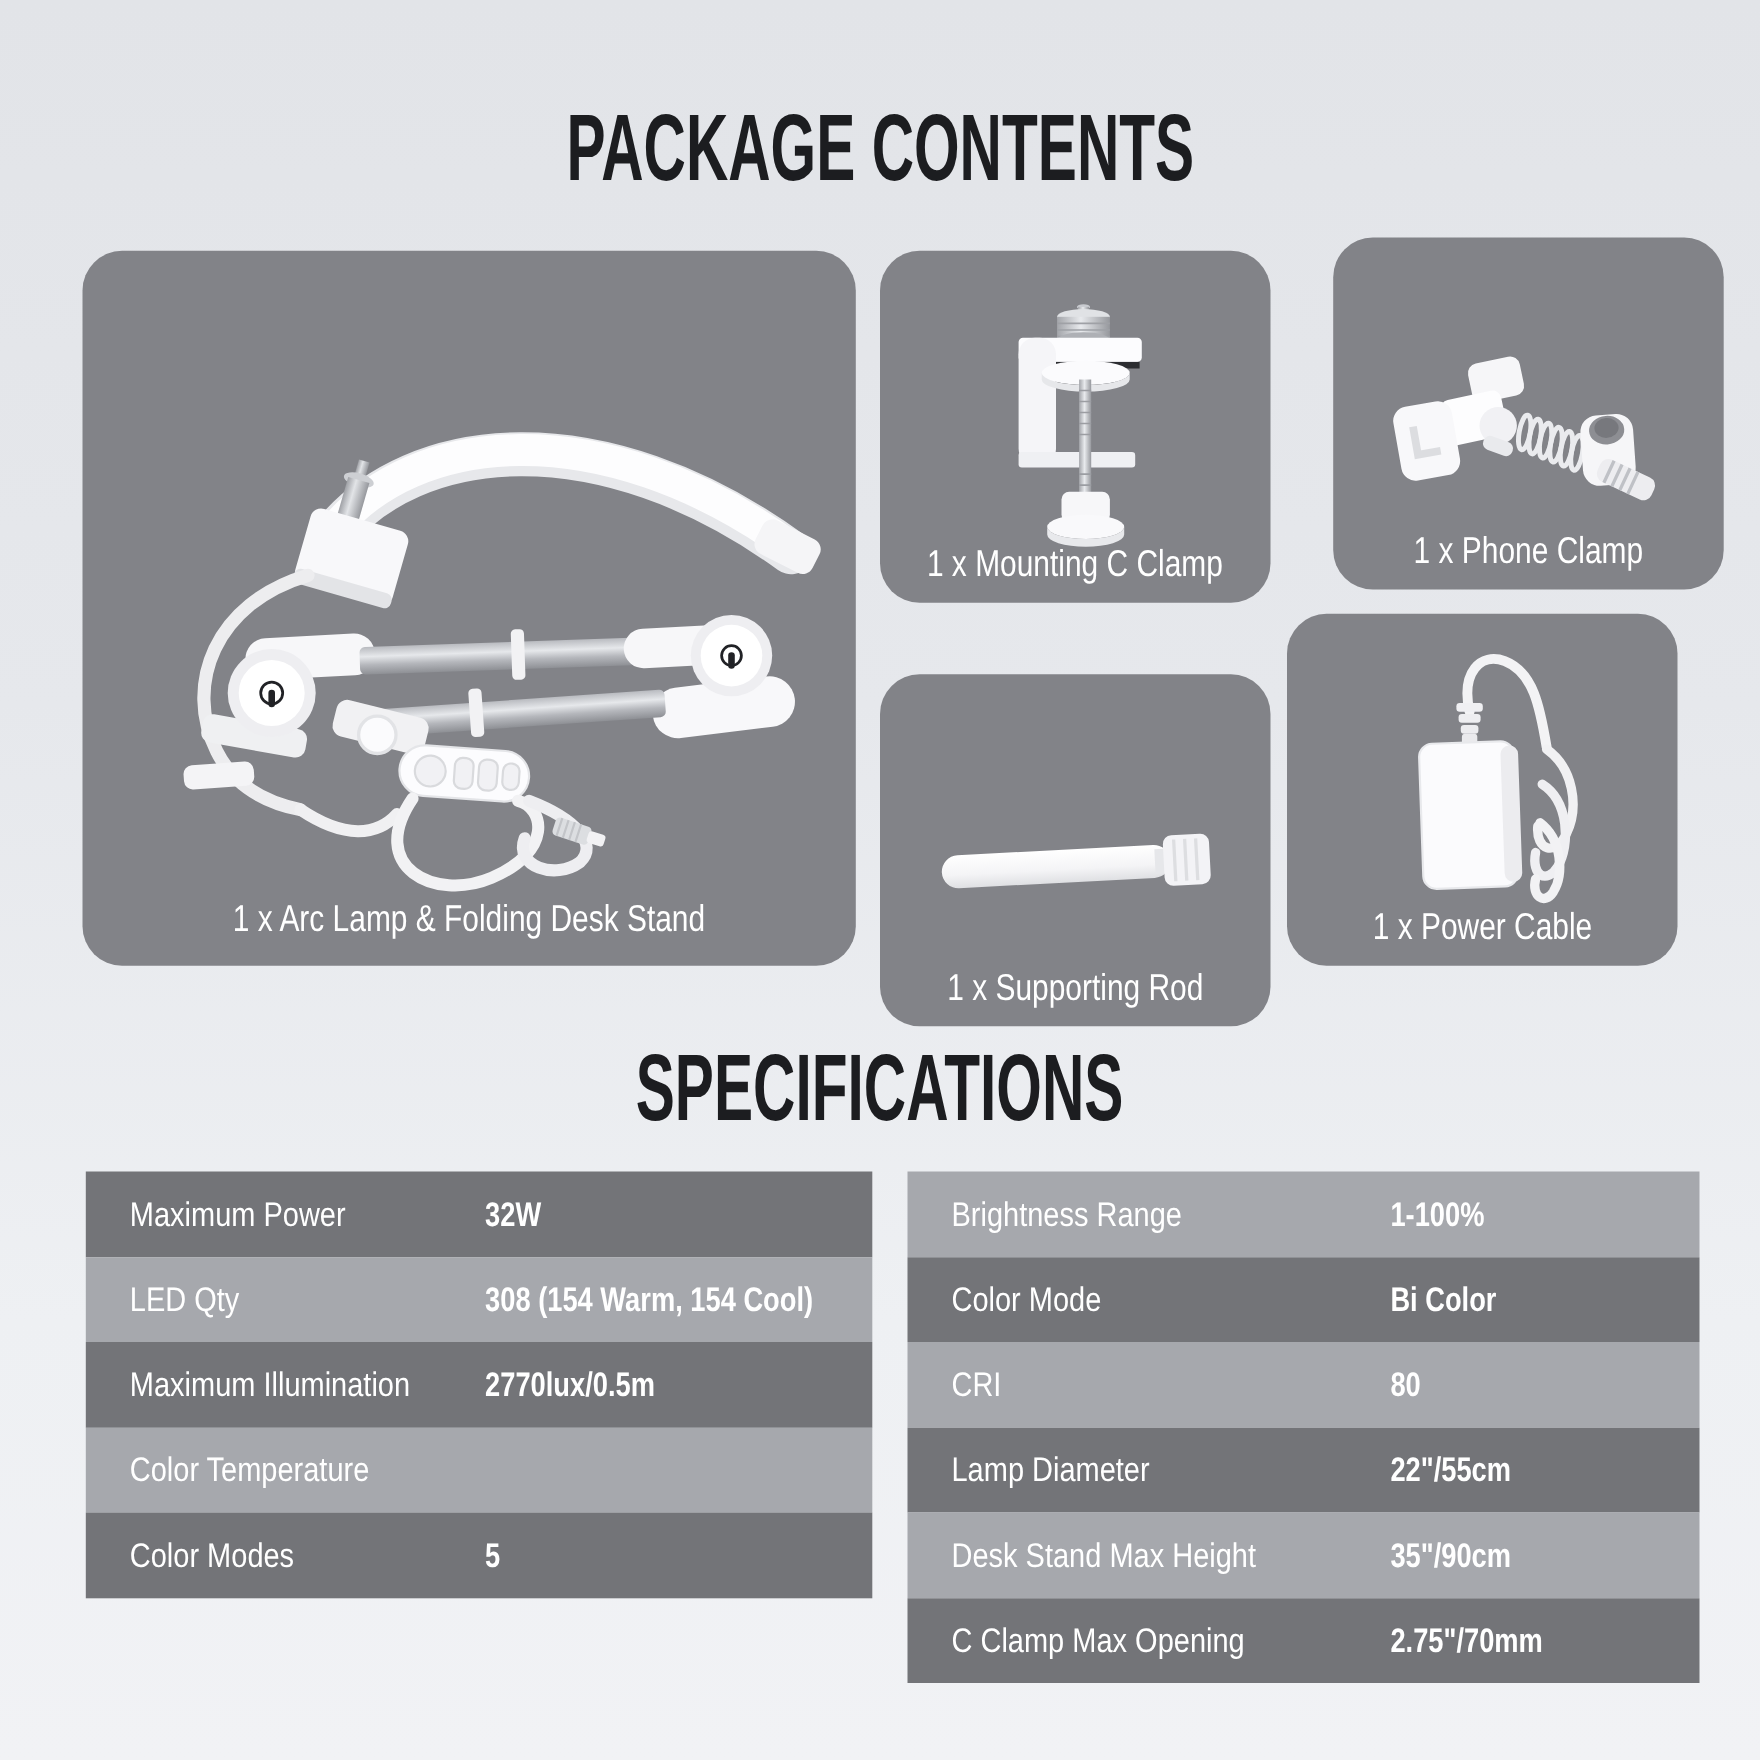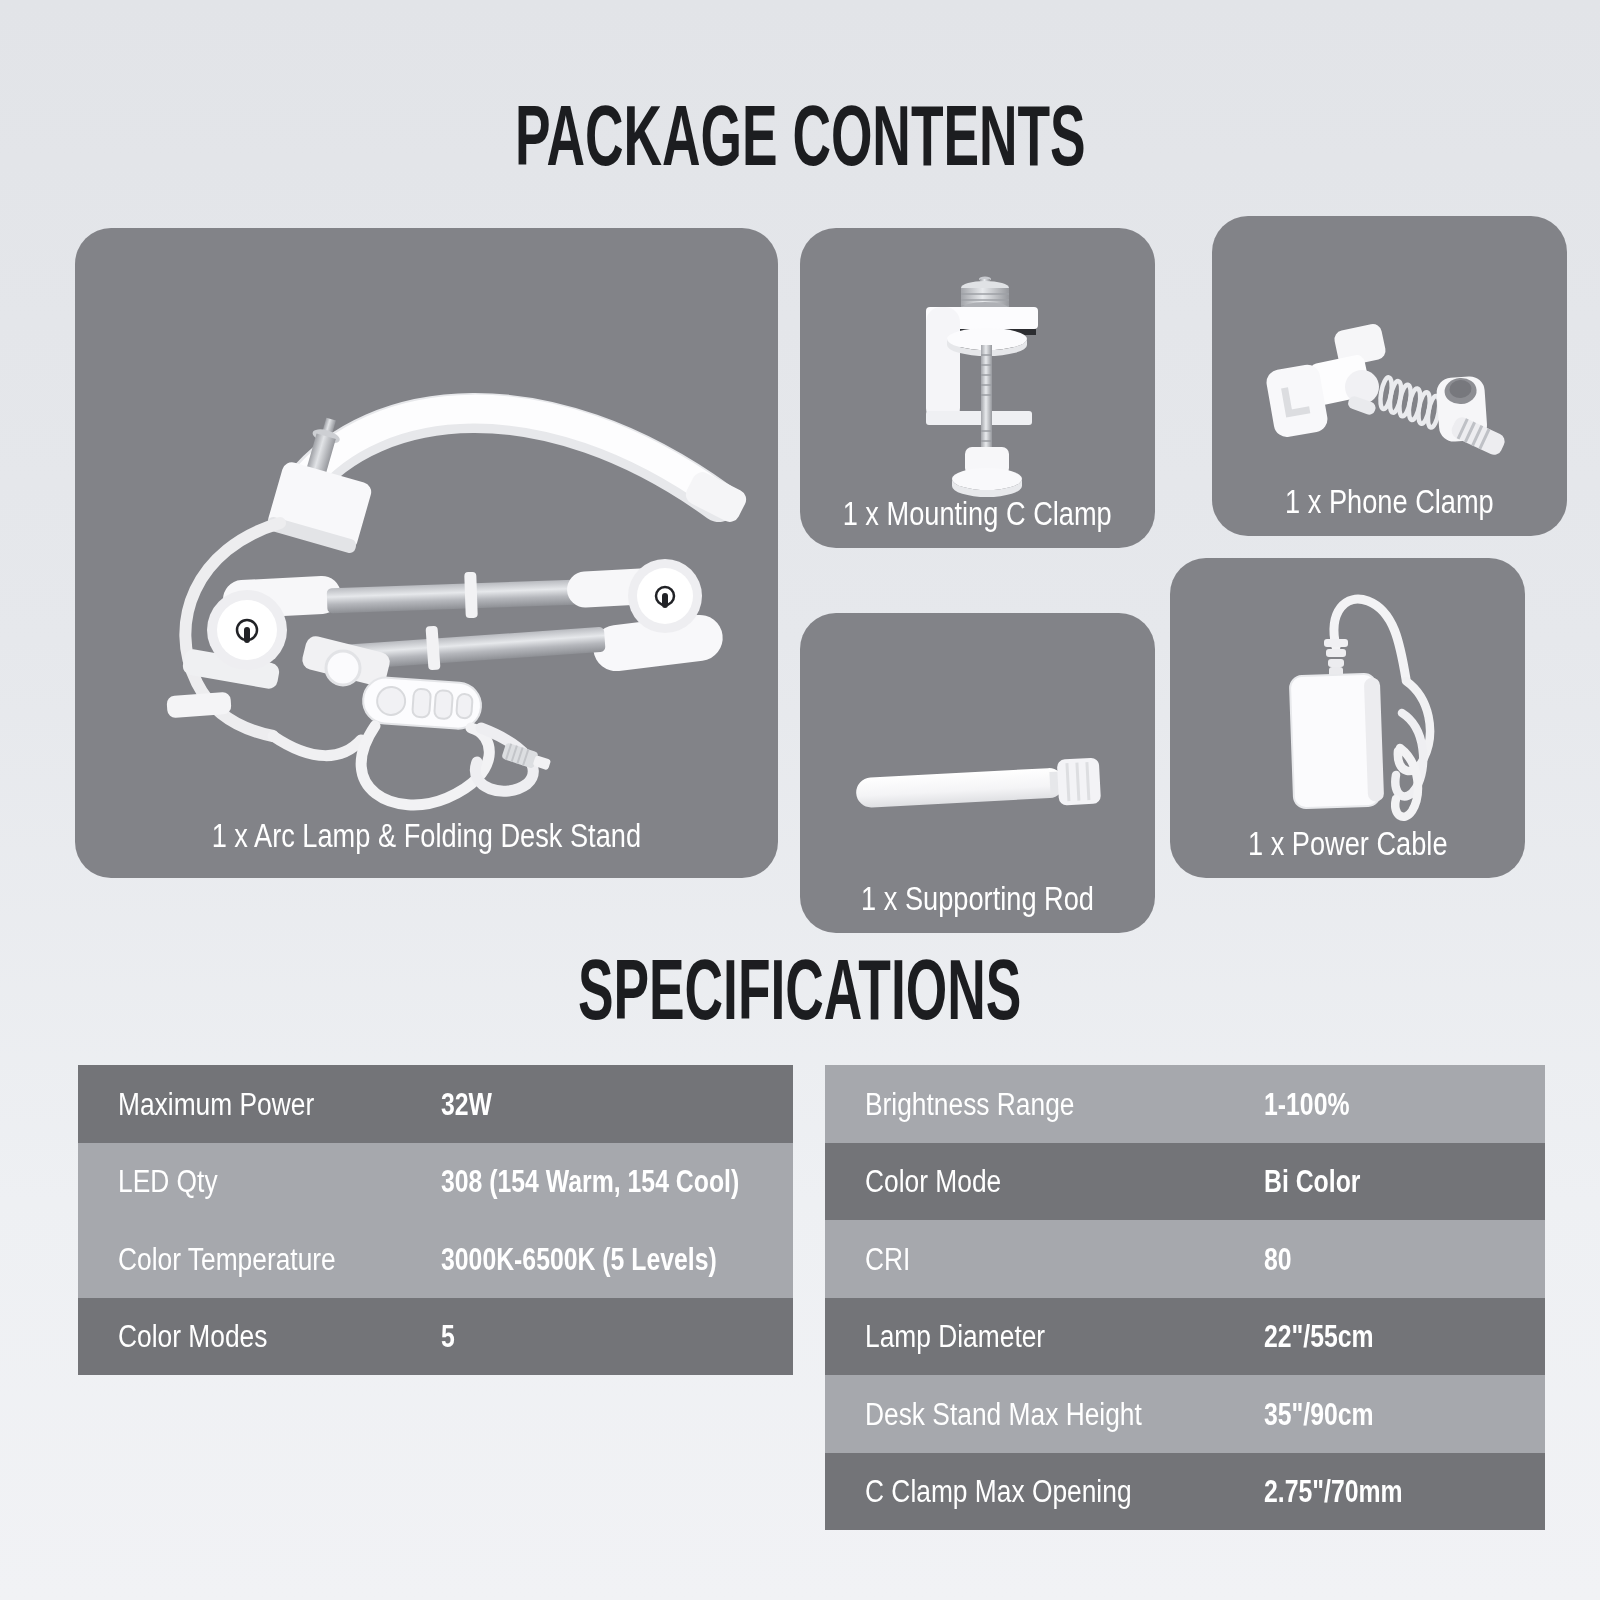--- a/index.html
+++ b/index.html
@@ -245,23 +245,26 @@
 
   <div class="spec-table spec-table-left">
     <div class="spec-row row-dark">
       <span class="cell cell-label"><span class="cond-lbl">Maximum Power</span></span>
       <span class="cell cell-value"><span class="cond-val">32W</span></span>
     </div>
     <div class="spec-row row-light">
       <span class="cell cell-label"><span class="cond-lbl">LED Qty</span></span>
       <span class="cell cell-value"><span class="cond-val">308 (154 Warm, 154 Cool)</span></span>
     </div>
+    <div class="spec-row row-dark">
+      <span class="cell cell-label"><span class="cond-lbl">Maximum Illumination</span></span>
+      <span class="cell cell-value"><span class="cond-val">2770lux/0.5m</span></span>
+    </div>
     <div class="spec-row row-light">
       <span class="cell cell-label"><span class="cond-lbl">Color Temperature</span></span>
-      <span class="cell cell-value"><span class="cond-val">3000K-6500K (5 Levels)</span></span>
     </div>
     <div class="spec-row row-dark">
       <span class="cell cell-label"><span class="cond-lbl">Color Modes</span></span>
       <span class="cell cell-value"><span class="cond-val">5</span></span>
     </div>
   </div>
 
   <div class="spec-table spec-table-right">
     <div class="spec-row row-light">
       <span class="cell cell-label"><span class="cond-lbl">Brightness Range</span></span>

